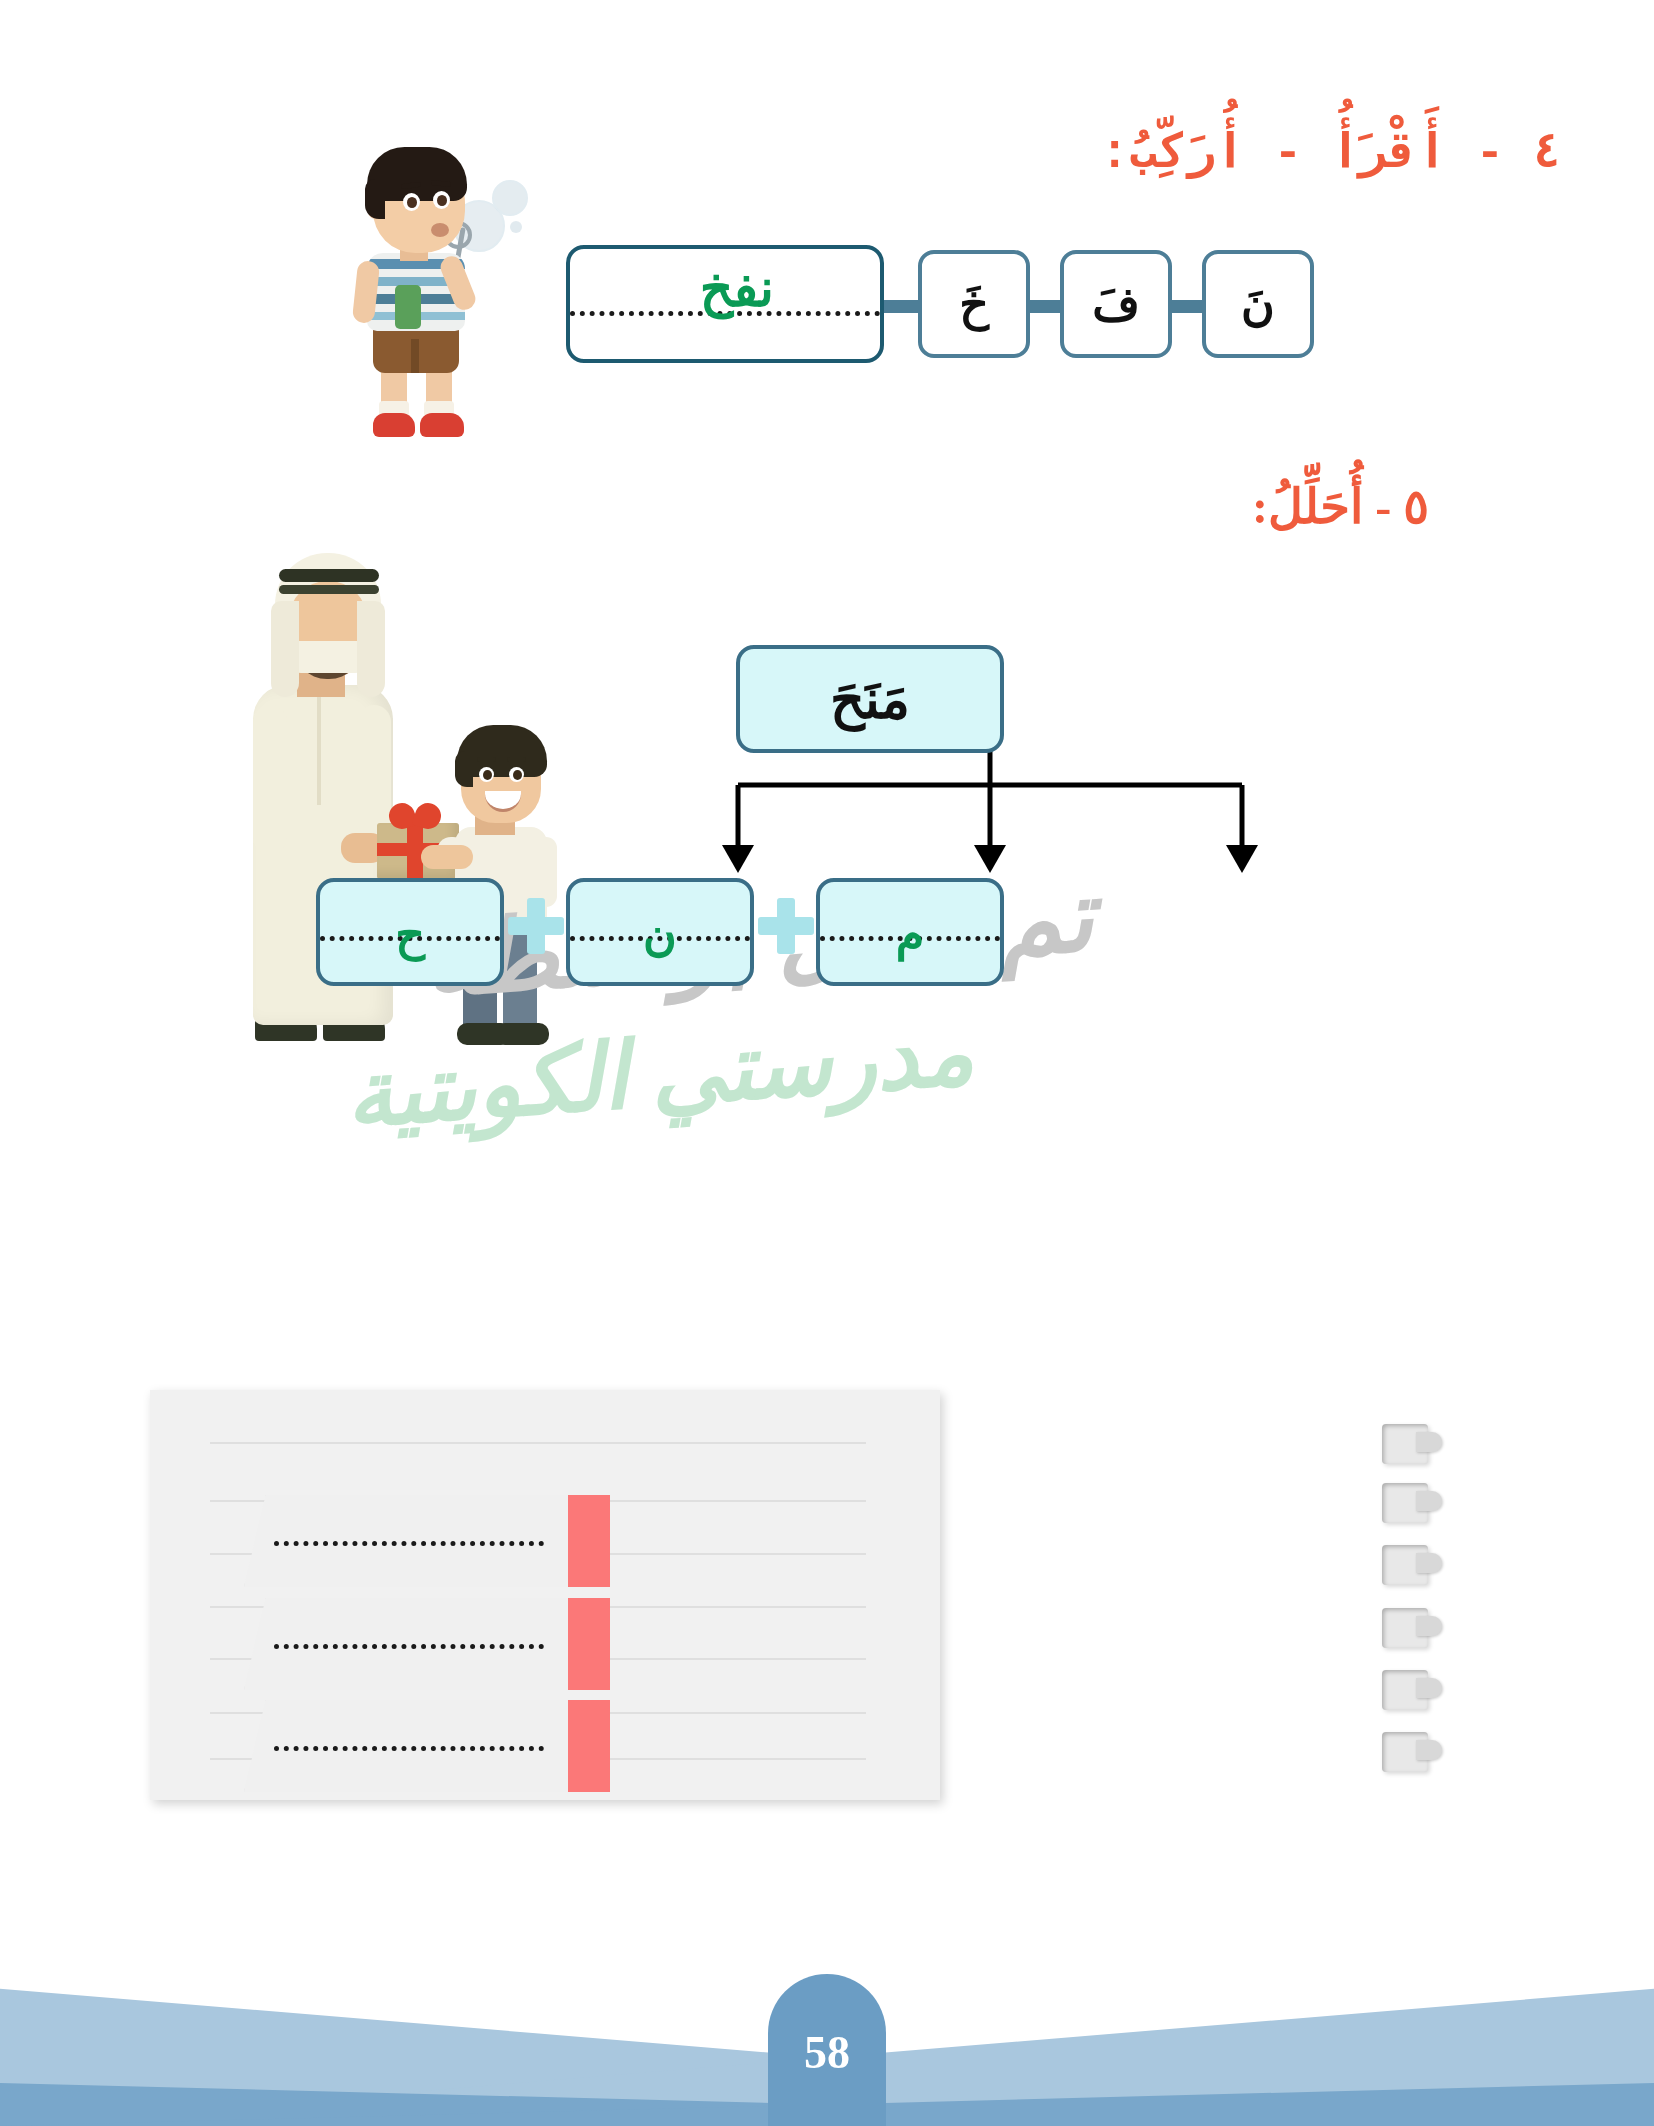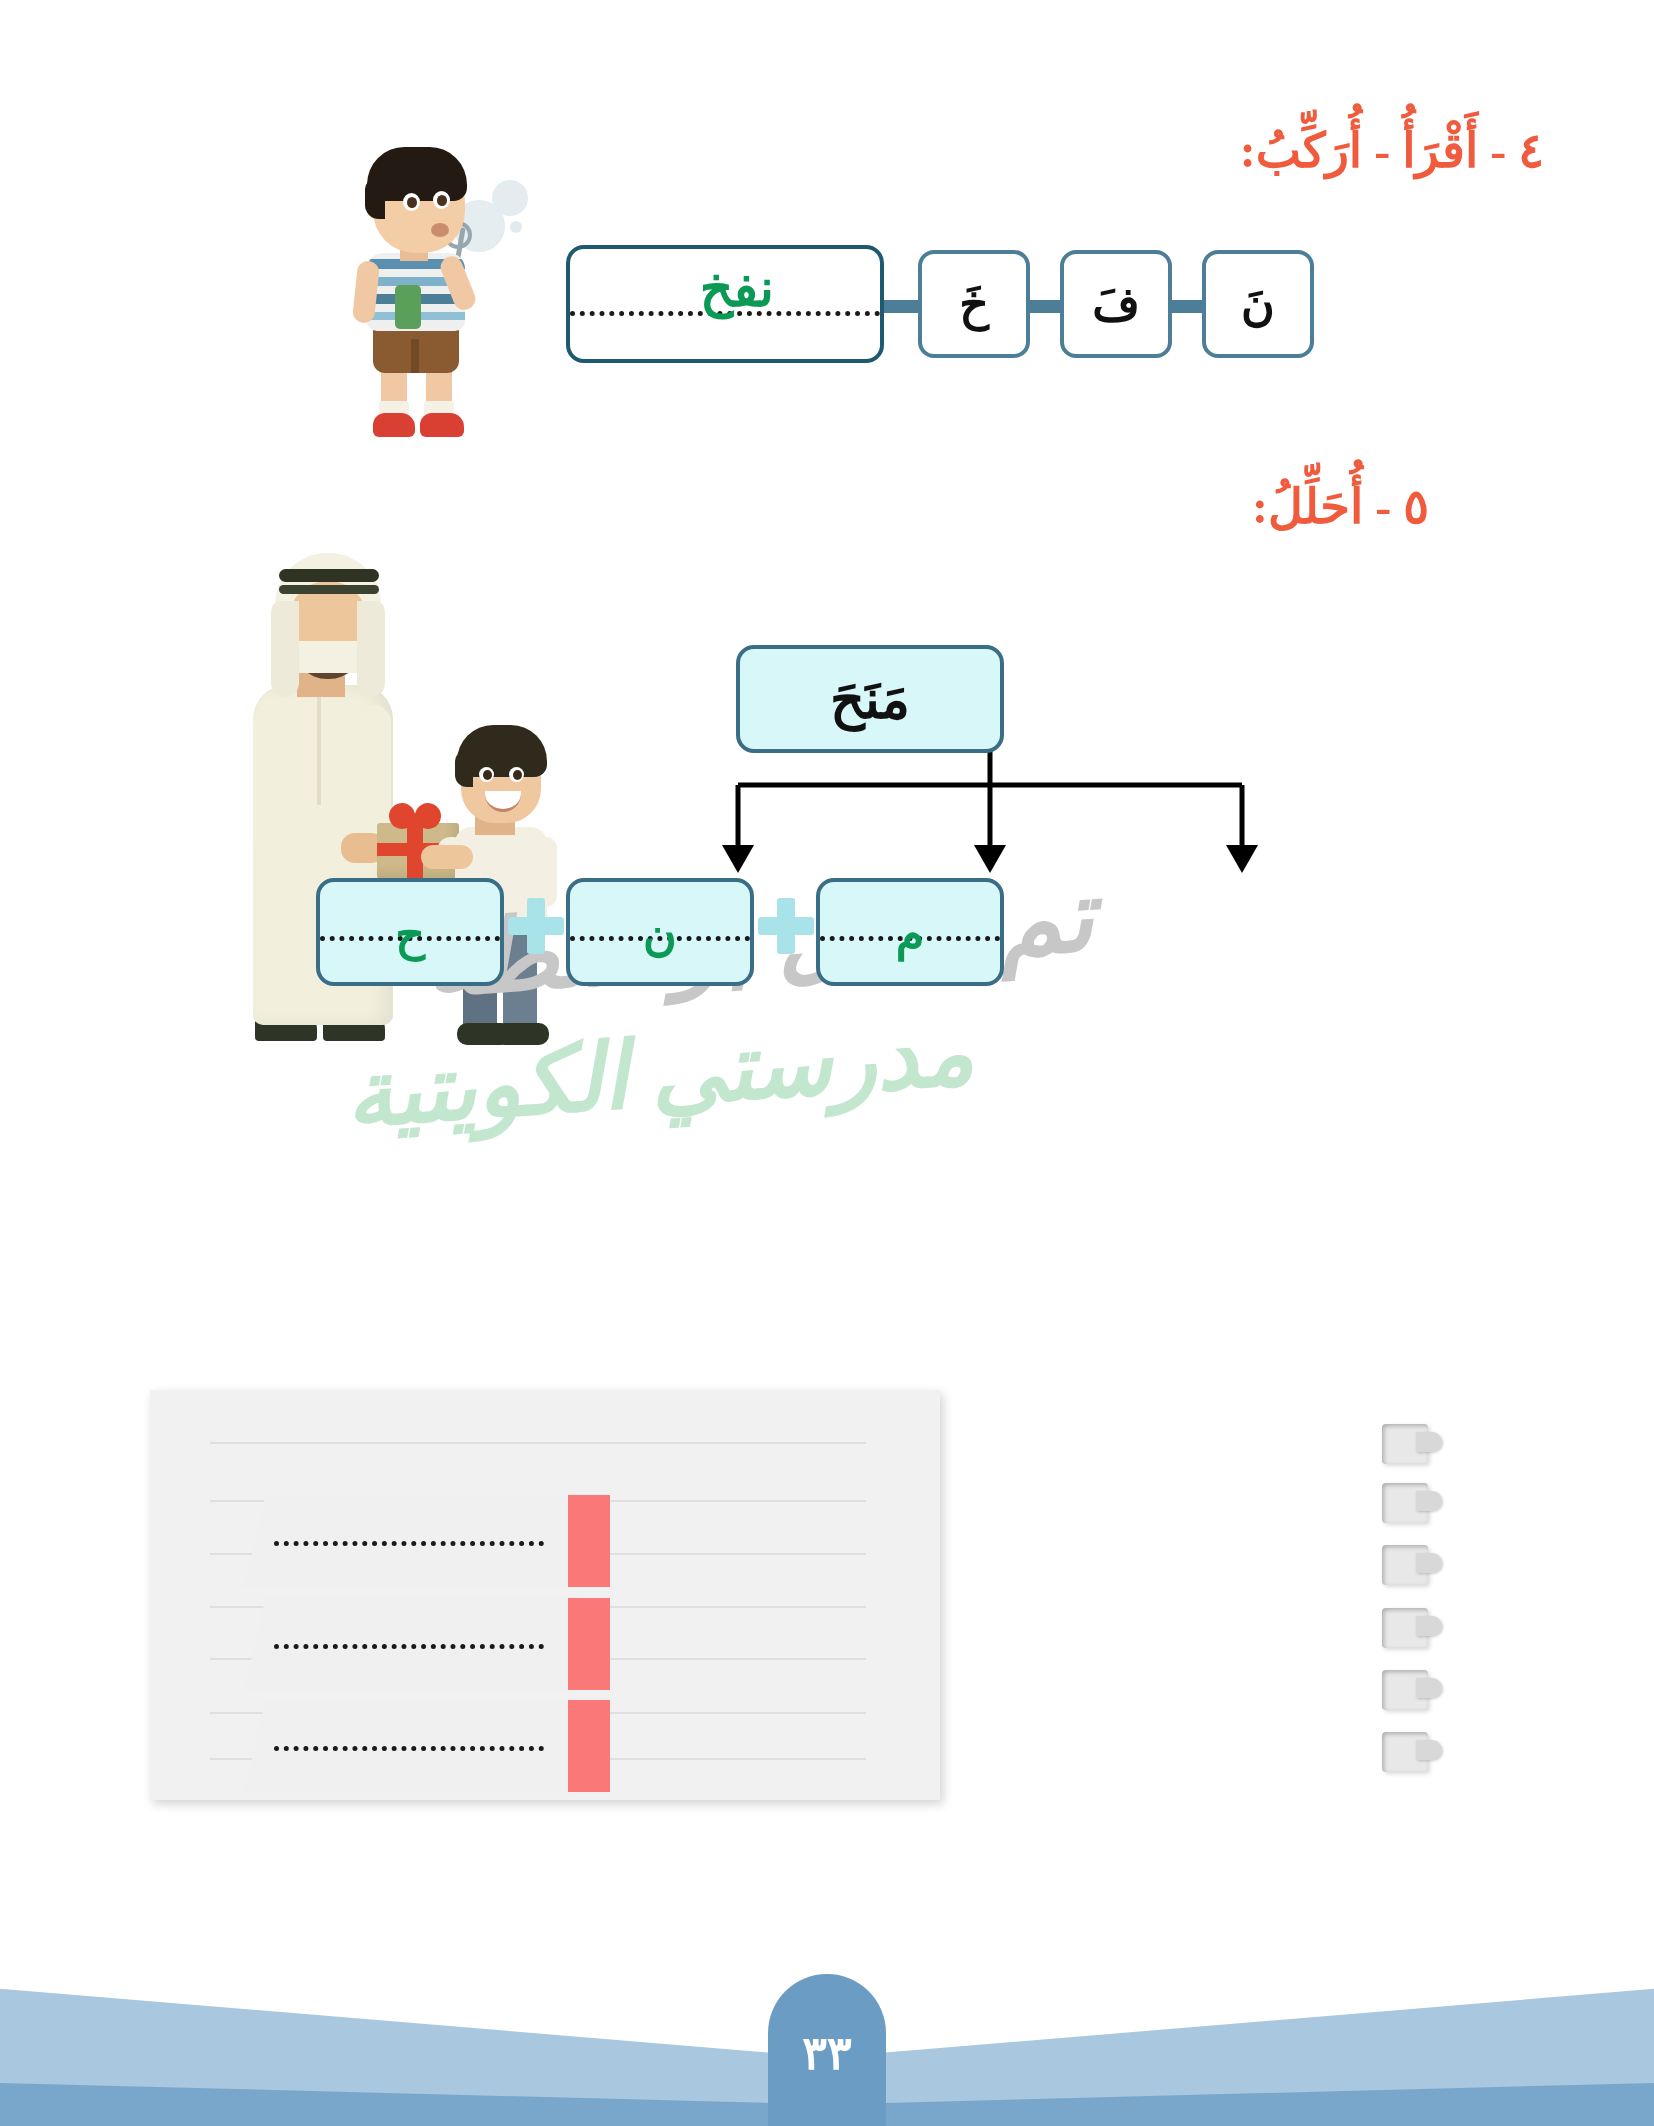--- a/index.html
+++ b/index.html
@@ -21,21 +21,21 @@
   
   .ex-heading {
     position: absolute;
     direction: rtl;
     white-space: nowrap;
     font-family: "Liberation Serif", serif;
     font-weight: bold;
     color: #ef5b3c;
     letter-spacing: 0.5px;
   }
-  #ex4-heading { right: 110px; top: 122px; font-size: 48px; }
+  #ex4-heading { right: 92px; top: 122px; font-size: 48px; font-family: Liberation Mono, monospace; }
   #ex5-heading { right: 225px; top: 478px; font-size: 48px; }
   #ex6-heading { right: 232px; top: 1205px; font-size: 44px; }
 
   
   .chain-connector {
     position: absolute;
     height: 13px;
     background: #4d7e97;
     border-radius: 2px;
   }
@@ -456,15 +456,15 @@
 
   <div class="correction-strip" style="right:1050px; top:1700px; width:360px; height:92px;">
     <div class="strip-dots" style="left:30px; right:60px; top:46px;"></div>
   </div>
   <div class="strip-tab" style="position:absolute; right:1044px; top:1700px; width:42px; height:92px;"></div>
 
   <div class="footer-band-light"></div>
   <div class="footer-band-light2"></div>
   <div class="footer-band-dark"></div>
   <div class="footer-band-dark2"></div>
-  <div class="page-tab">٣٣</div>
+  <div class="page-tab">58</div>
 
 </div>
 
 </body></html>

